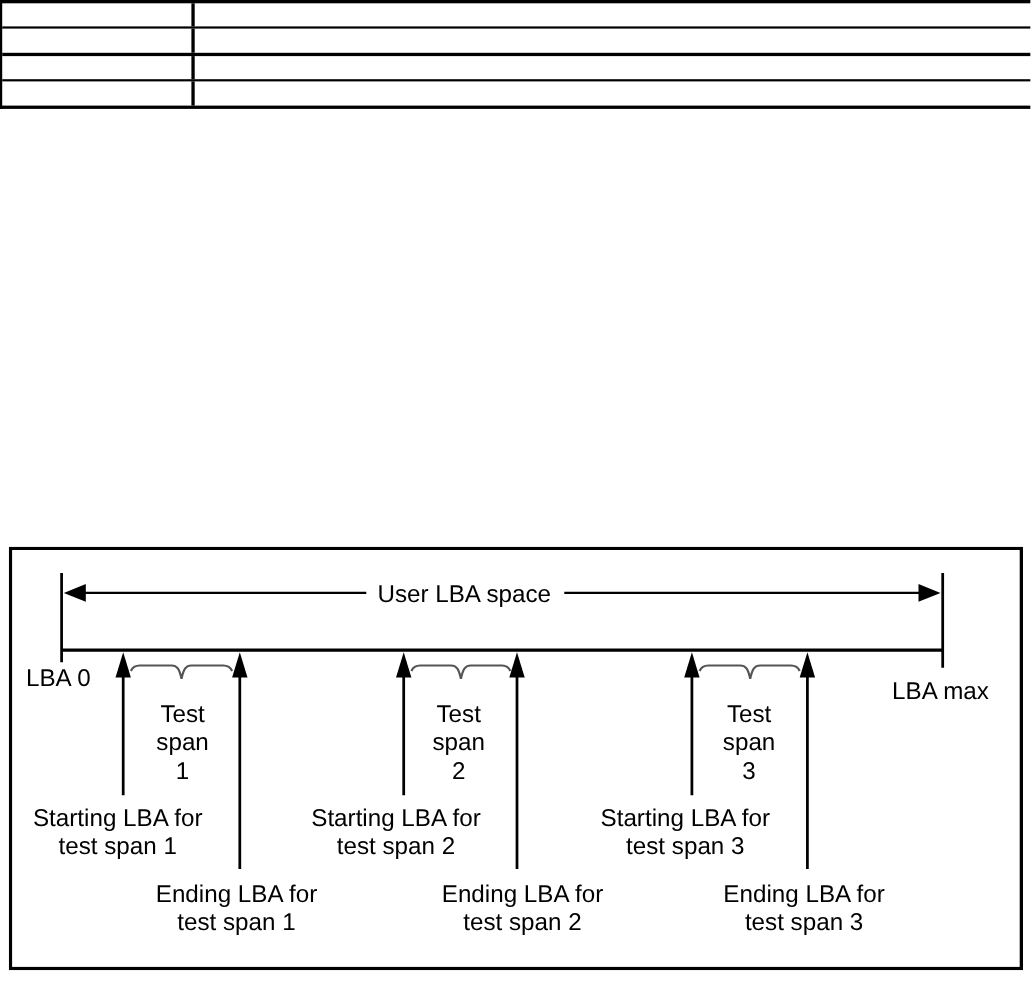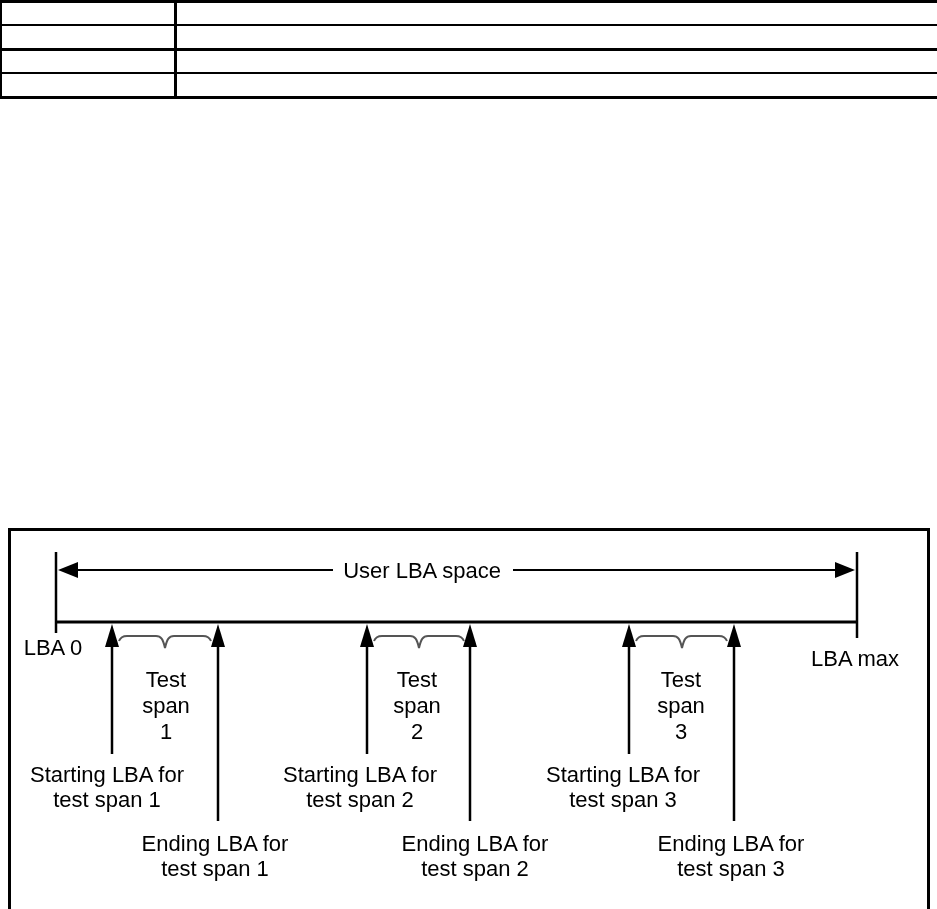--- a/index.html
+++ b/index.html
@@ -43,21 +43,21 @@
   .doc-table .c2 { flex: 1; }
   .r1 .c1, .r1 .c2 { height: 21px; }
   .r2 .c1, .r2 .c2 { height: 22px; }
   .r3 .c1, .r3 .c2 { height: 21px; }
   .r4 .c1, .r4 .c2 { height: 22px; }
 
   
   .figure-wrap {
     position: absolute;
     left: 8px;
-    top: 528px;
+    top: 497px;
     width: 922px;
     height: 290px;
   }
   .figure-wrap svg {
     display: block;
   }
   .fig-text {
     font-family: "Liberation Sans", sans-serif;
     font-size: 22px;
     fill: #000000;

